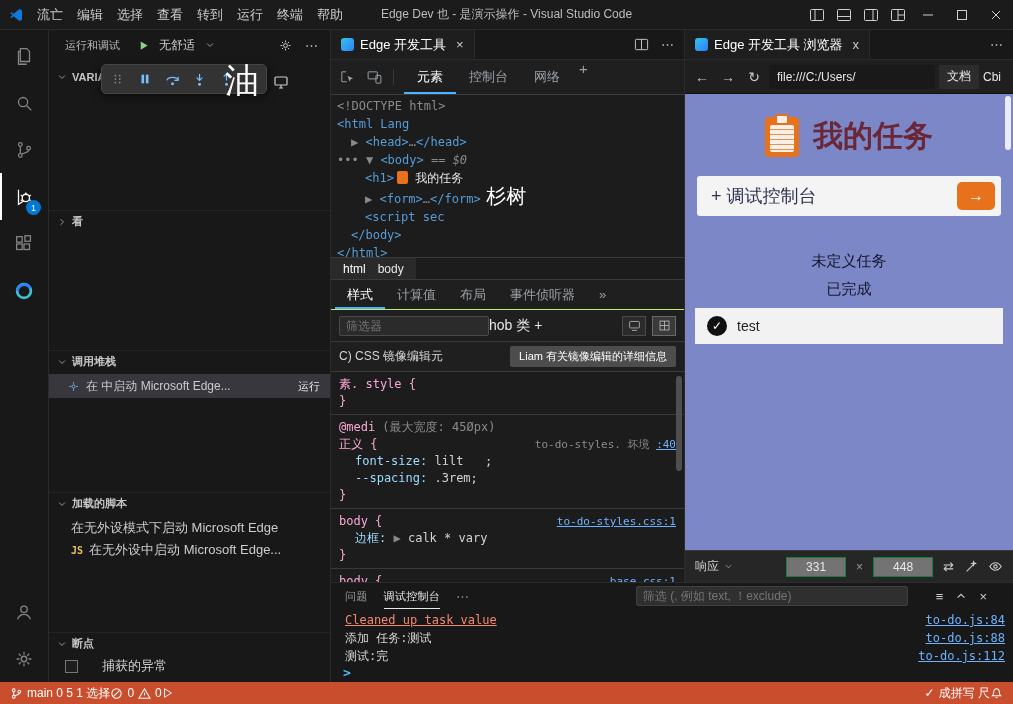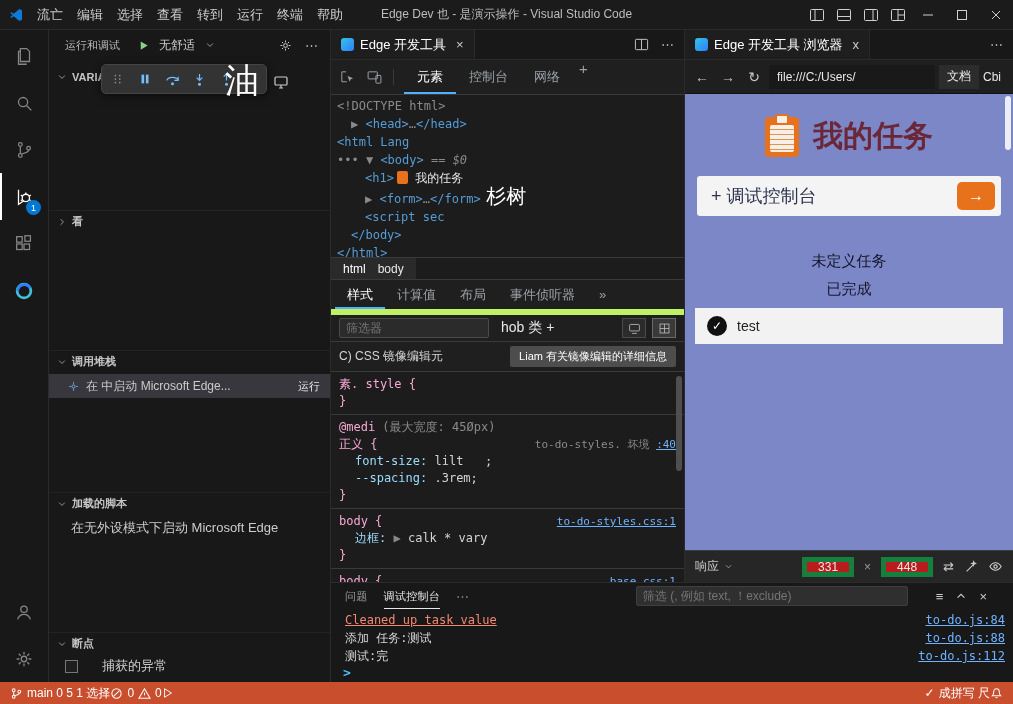--- a/index.html
+++ b/index.html
@@ -106,22 +106,22 @@
   .el-breadcrumb { height:22px; background:#1c1c1c; border-top:1px solid #3a3a3a;
     display:flex; align-items:stretch; }
   .crumbs { background:#2a2a2a; display:flex; align-items:center; gap:12px; padding:0 12px; font-size:12px; }
   .crumb-html { color:#ffffff; } .crumb-body { color:#e8e8e8; }
 
   .st-tabs { height:30px; background:#1f1f1f; border-top:1px solid #3a3a3a;
     display:flex; align-items:stretch; padding-left:4px; }
   .stab { padding:0 12px; display:flex; align-items:center; font-size:13px; color:#9aa0a6; }
   .stab.active { color:#ffffff; box-shadow:inset 0 -2px 0 #4db2ff; }
 
-  .st-filter { height:32px; background:#1f1f1f; border-top:6px solid #bef264;
-    display:flex; align-items:center; gap:12px; padding:0 8px; }
+  .st-filter { height:32px; background:#1f1f1f; border-top:1px solid #bef264;
+    display:flex; align-items:center; gap:0; padding:0 8px; }
   .filter-input { width:150px; height:20px; background:#2b2b2b; border:1px solid #4a4a4a;
     border-radius:2px; color:#cccccc; font-size:12px; padding:0 6px; outline:none;
     font-family:"Liberation Sans",sans-serif; }
   .hov-cls { color:#e8e8e8; font-size:14px; white-space:nowrap; }
   .st-filter-icons { margin-left:auto; display:flex; gap:6px; }
   .tog { width:24px; height:20px; border:1px solid #4a4a4a; background:#2b2b2b;
     display:flex; align-items:center; justify-content:center; color:#bdbdbd; }
   .tog.active { background:#3a3a3a; border-color:#6a6a6a; }
 
   .st-mirror { height:30px; background:#1f1f1f; border-top:1px solid #3a3a3a;
@@ -176,21 +176,21 @@
   .todo-check { width:20px; height:20px; border-radius:50%; background:#111111; color:#ffffff;
     font-size:12px; display:flex; align-items:center; justify-content:center; }
   .todo-label { font-size:14px; color:#222222; }
   .pv-scroll { position:absolute; right:2px; top:2px; width:6px; height:54px;
     background:rgba(255,255,255,.85); border-radius:3px; }
 
   .size-bar { height:32px; background:#262626; border-top:1px solid #3a3a3a;
     display:flex; align-items:center; gap:8px; padding:0 10px; }
   .size-mode { display:flex; align-items:center; gap:5px; font-size:12px; color:#cccccc; }
   .size-right { margin-left:auto; display:flex; align-items:center; gap:10px; }
-  .size-input { width:52px; height:20px; background:#b91c1c; border:5px solid #15803d;
+  .size-input { width:60px; height:20px; background:#737373; border:1px solid #15803d;
     color:#e8e8e8; font-size:12px; display:flex; align-items:center; justify-content:center; }
   .size-x { color:#9a9a9a; font-size:12px; }
   .sb-icon { color:#cccccc; display:flex; }
 
   
   .bottom-panel { flex:0 0 99px; background:#181818; border-top:1px solid #2b2b2b;
     display:flex; flex-direction:column; }
   .panel-tabs { height:26px; display:flex; align-items:stretch; gap:16px; padding:0 14px; }
   .ptab { font-size:11px; color:#9a9a9a; display:flex; align-items:center; letter-spacing:.3px; }
   .ptab.active { color:#e7e7e7; box-shadow:inset 0 -1px 0 #e7e7e7; }
@@ -437,20 +437,24 @@
 
       <div class="sb-section" style="top:462px;">
         <svg width="10" height="10" viewBox="0 0 14 14" fill="none" stroke="currentColor">
             <path d="M3 5l4 4 4-4"></path>
           </svg>
         <span>加载的脚本</span>
       </div>
       <div class="ls-item" style="top:488px;">
         <span>在无外设模式下启动 Microsoft Edge</span>
       </div>
+      <div class="ls-item" style="top:510px;">
+        <span class="js-badge">JS</span>
+        <span>在无外设中启动 Microsoft Edge...</span>
+      </div>
 
       <div class="sb-section" style="top:602px;">
         <svg width="10" height="10" viewBox="0 0 14 14" fill="none" stroke="currentColor">
             <path d="M3 5l4 4 4-4"></path>
           </svg>
         <span>断点</span>
       </div>
       <div class="bp-row">
         <span class="bp-box"></span>
         <span>捕获的异常</span>
@@ -495,22 +499,22 @@
             <span class="dt-tabs">
               <span class="dt-tab active">元素</span>
               <span class="dt-tab">控制台</span>
               <span class="dt-tab">网络</span>
               <span class="dt-plus">+</span>
             </span>
           </div>
 
           <div class="el-tree">
               <div class="tree-line" style="padding-left: 6px;"><span class="tk-gray">&lt;!DOCTYPE html&gt;</span></div>
+              <div class="tree-line" style="padding-left: 6px;"><span class="tk-tag">&lt;html Lang</span></div>
               <div class="tree-line" style="padding-left: 20px;"><span class="tk-twisty">▶ </span><span class="tk-tag">&lt;head&gt;</span><span class="tk-gray">…</span><span class="tk-tag">&lt;/head&gt;</span></div>
-              <div class="tree-line" style="padding-left: 6px;"><span class="tk-tag">&lt;html Lang</span></div>
               <div class="tree-line" style="padding-left: 6px;"><span class="tk-dots">•••</span><span class="tk-twisty"> ▼ </span><span class="tk-tag">&lt;body&gt;</span><span class="tk-eq"> == $0</span></div>
               <div class="tree-line" style="padding-left: 34px;"><span class="tk-tag">&lt;h1&gt;</span><span class="clip-icon"></span><span class="tk-text"> 我的任务</span></div>
               <div class="tree-line" style="padding-left: 34px;"><span class="tk-twisty">▶ </span><span class="tk-tag">&lt;form&gt;</span><span class="tk-gray">…</span><span class="tk-tag">&lt;/form&gt;</span><span class="tk-big"> 杉树</span></div>
               <div class="tree-line" style="padding-left: 34px;"><span class="tk-tag">&lt;script sec</span></div>
               <div class="tree-line" style="padding-left: 20px;"><span class="tk-tag">&lt;/body&gt;</span></div>
               <div class="tree-line" style="padding-left: 6px;"><span class="tk-tag">&lt;/html&gt;</span></div>
             </div>
 
           <div class="el-breadcrumb">
             <span class="crumbs">

